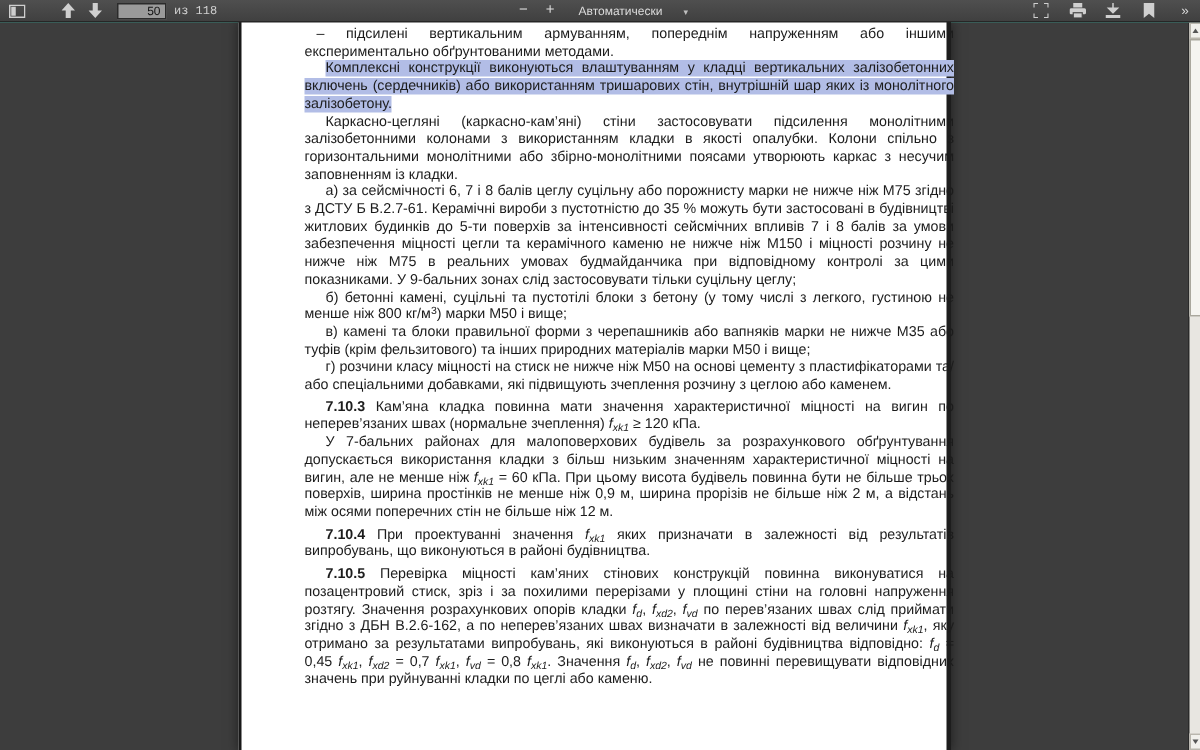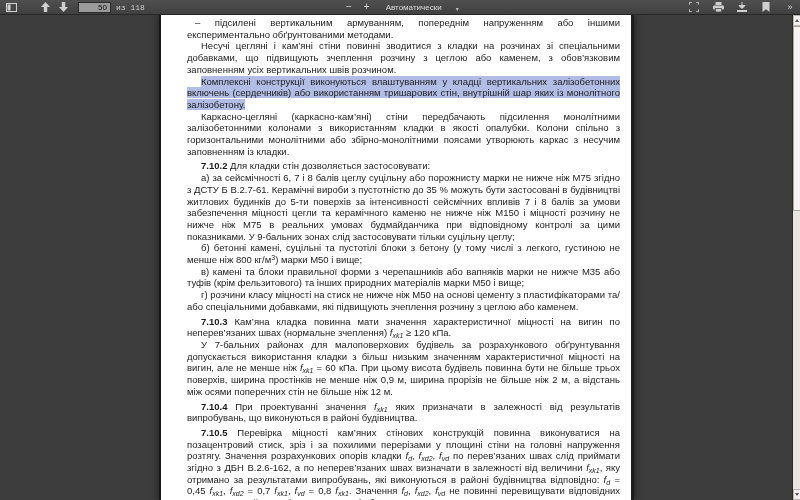--- a/index.html
+++ b/index.html
@@ -23,21 +23,21 @@
   #zoom-select{display:flex;align-items:flex-end;color:#dcdcdc;font-size:8px;margin-left:10px;cursor:pointer;}
   #zoom-caret{font-size:6px;margin-left:14px;color:#c0c0c0;}
   .tb-right{position:absolute;right:3px;top:0;height:14px;display:flex;align-items:center;gap:10px;}
   .tb-right .tb-btn{margin:0;}
   #more-tools{color:#d8d8d8;font-size:9px;line-height:9px;}
   
   #viewer{position:absolute;left:0;top:15px;width:792px;height:485px;background:#3d3d3d;}
   #page{position:absolute;left:159px;top:-1px;width:470px;height:487px;background:#fff;
         border-left:2px solid #181818;border-right:3px solid #1d1d1d;
         box-shadow:0 0 8px rgba(0,0,0,.55);}
-  #page-text{position:absolute;left:0;top:0;width:100%;height:100%;overflow:hidden;
+  #page-text{position:absolute;left:16px;top:0;width:100%;height:100%;overflow:hidden;
              box-sizing:border-box;padding:3px 11px 0 26px;
              font-size:9.5px;line-height:11.7px;color:#1c1c1c;}
   #page-text p{margin:0;text-align:justify;text-indent:14px;}
   #page-text p.gap{margin-top:3px;}
   .r-b{font-weight:bold;}
   .r-i{font-style:italic;}
   sub.r-sub{font-style:italic;font-size:7px;line-height:0;vertical-align:-2px;}
   sup.r-sup{font-size:7px;line-height:0;vertical-align:3px;}
   p.hl span,p.hl sub,p.hl sup{background:var(--hl,#b2bde6);}
   
@@ -119,24 +119,22 @@
         </svg>
       </span>
       <span class="tb-btn" id="more-tools">»</span>
     </div>
   </div>
 
   <div id="viewer">
     <div id="page">
       <div id="page-text">
           <p style="text-indent: 8px;"><span class="r-n">– підсилені вертикальним армуванням, попереднім напруженням або іншими експериментально обґрунтованими методами.</span></p>
-          <p><span class="r-n">Несучі цегляні і кам’яні стіни повинні зводитися з кладки на розчинах зі спеціальними добавками, що підвищують зчеплення розчину з цеглою або каменем, з обов’язковим заповненням усіх вертикальних швів розчином.</span></p>
           <p class="hl"><span class="r-n">Комплексні конструкції виконуються влаштуванням у кладці вертикальних залізобетонних включень (сердечників) або використанням тришарових стін, внутрішній шар яких із монолітного залізобетону.</span></p>
-          <p><span class="r-n">Каркасно-цегляні (каркасно-кам’яні) стіни передбачають підсилення монолітними залізобетонними колонами з використанням кладки в якості опалубки. Колони спільно з горизонтальними монолітними або збірно-монолітними поясами утворюють каркас з несучим заповненням із кладки.</span></p>
-          <p class="gap"><span class="r-b">7.10.2</span><span class="r-n"> Для кладки стін дозволяється застосовувати:</span></p>
+          <p><span class="r-n">Каркасно-цегляні (каркасно-кам’яні) стіни застосовувати підсилення монолітними залізобетонними колонами з використанням кладки в якості опалубки. Колони спільно з горизонтальними монолітними або збірно-монолітними поясами утворюють каркас з несучим заповненням із кладки.</span></p>
           <p><span class="r-n">а) за сейсмічності 6, 7 і 8 балів цеглу суцільну або порожнисту марки не нижче ніж М75 згідно з ДСТУ Б В.2.7-61. Керамічні вироби з пустотністю до 35 % можуть бути застосовані в будівництві житлових будинків до 5-ти поверхів за інтенсивності сейсмічних впливів 7 і 8 балів за умови забезпечення міцності цегли та керамічного каменю не нижче ніж М150 і міцності розчину не нижче ніж М75 в реальних умовах будмайданчика при відповідному контролі за цими показниками. У 9-бальних зонах слід застосовувати тільки суцільну цеглу;</span></p>
           <p><span class="r-n">б) бетонні камені, суцільні та пустотілі блоки з бетону (у тому числі з легкого, густиною не менше ніж 800 кг/м</span><sup class="r-sup">3</sup><span class="r-n">) марки М50 і вище;</span></p>
           <p><span class="r-n">в) камені та блоки правильної форми з черепашників або вапняків марки не нижче М35 або туфів (крім фельзитового) та інших природних матеріалів марки М50 і вище;</span></p>
           <p><span class="r-n">г) розчини класу міцності на стиск не нижче ніж М50 на основі цементу з пластифікаторами та/або спеціальними добавками, які підвищують зчеплення розчину з цеглою або каменем.</span></p>
           <p class="gap"><span class="r-b">7.10.3</span><span class="r-n"> Кам’яна кладка повинна мати значення характеристичної міцності на вигин по неперев’язаних швах (нормальне зчеплення) </span><span class="r-i">f</span><sub class="r-sub">xk1</sub><span class="r-n"> ≥ 120 кПа.</span></p>
           <p><span class="r-n">У 7-бальних районах для малоповерхових будівель за розрахункового обґрунтування допускається використання кладки з більш низьким значенням характеристичної міцності на вигин, але не менше ніж </span><span class="r-i">f</span><sub class="r-sub">xk1</sub><span class="r-n"> = 60 кПа. При цьому висота будівель повинна бути не більше трьох поверхів, ширина простінків не менше ніж 0,9 м, ширина прорізів не більше ніж 2 м, а відстань між осями поперечних стін не більше ніж 12 м.</span></p>
           <p class="gap"><span class="r-b">7.10.4</span><span class="r-n"> При проектуванні значення </span><span class="r-i">f</span><sub class="r-sub">xk1</sub><span class="r-n"> яких призначати в залежності від результатів випробувань, що виконуються в районі будівництва.</span></p>
           <p class="gap"><span class="r-b">7.10.5</span><span class="r-n"> Перевірка міцності кам’яних стінових конструкцій повинна виконуватися на позацентровий стиск, зріз і за похилими перерізами у площині стіни на головні напруження розтягу. Значення розрахункових опорів кладки </span><span class="r-i">f</span><sub class="r-sub">d</sub><span class="r-n">, </span><span class="r-i">f</span><sub class="r-sub">xd2</sub><span class="r-n">, </span><span class="r-i">f</span><sub class="r-sub">vd</sub><span class="r-n"> по перев’язаних швах слід приймати згідно з ДБН В.2.6-162, а по неперев’язаних швах визначати в залежності від величини </span><span class="r-i">f</span><sub class="r-sub">xk1</sub><span class="r-n">, яку отримано за результатами випробувань, які виконуються в районі будівництва відповідно: </span><span class="r-i">f</span><sub class="r-sub">d</sub><span class="r-n"> = 0,45 </span><span class="r-i">f</span><sub class="r-sub">xk1</sub><span class="r-n">, </span><span class="r-i">f</span><sub class="r-sub">xd2</sub><span class="r-n"> = 0,7 </span><span class="r-i">f</span><sub class="r-sub">xk1</sub><span class="r-n">, </span><span class="r-i">f</span><sub class="r-sub">vd</sub><span class="r-n"> = 0,8 </span><span class="r-i">f</span><sub class="r-sub">xk1</sub><span class="r-n">. Значення </span><span class="r-i">f</span><sub class="r-sub">d</sub><span class="r-n">, </span><span class="r-i">f</span><sub class="r-sub">xd2</sub><span class="r-n">, </span><span class="r-i">f</span><sub class="r-sub">vd</sub><span class="r-n"> не повинні перевищувати відповідних значень при руйнуванні кладки по цеглі або каменю.</span></p>
         </div>
     </div>

